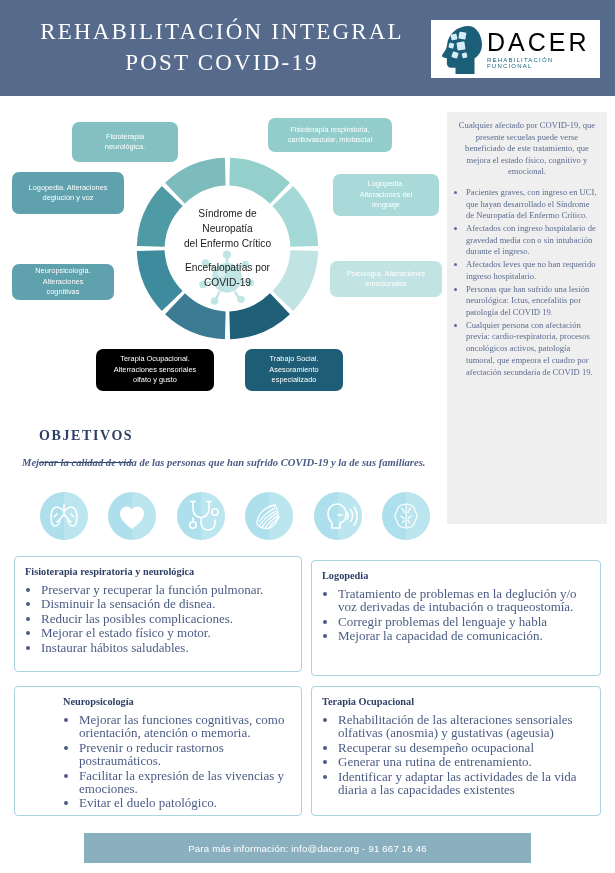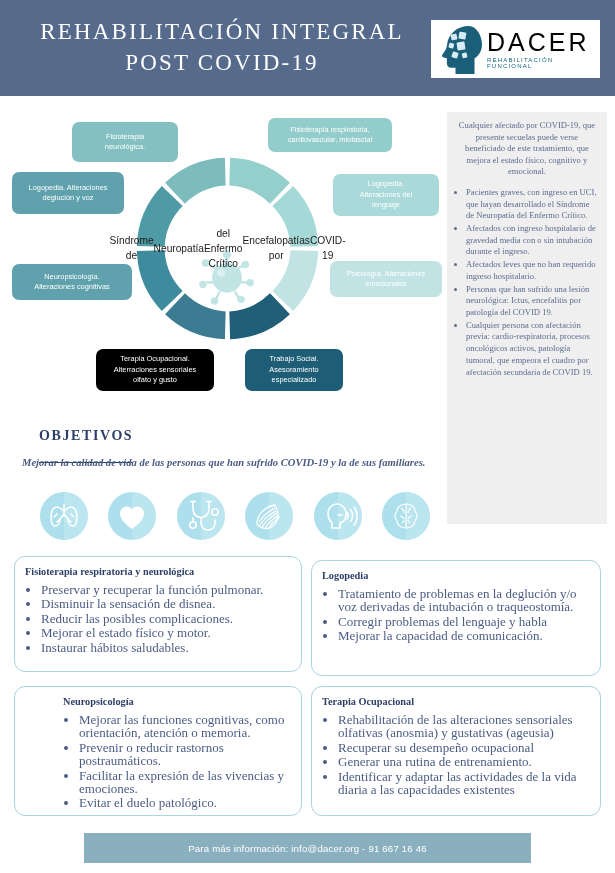--- a/index.html
+++ b/index.html
@@ -41,21 +41,21 @@
   .wheel-area{position:absolute;left:0;top:96px;width:445px;height:300px;}
   .chip{
     position:absolute;border-radius:7px;
     color:#ffffff;font-size:7.4px;line-height:10.5px;
     text-align:center;display:flex;align-items:center;justify-content:center;
     padding:4px 14px;box-sizing:border-box;
   }
   .donut{position:absolute;left:135px;top:60px;width:185px;height:185px;}
   .center-text{
     position:absolute;left:160px;top:82px;width:135px;height:140px;
-    display:flex;flex-direction:row;align-items:center;justify-content:center;
+    display:flex;flex-direction:column;align-items:center;justify-content:center;
     text-align:center;color:#1b1b1b;font-size:10.2px;line-height:15px;z-index:3;
   }
   .center-text .gap{height:9px;}
   .virus{position:absolute;left:196px;top:152px;width:62px;height:58px;z-index:1;opacity:.85;}
 
   
   .right-panel{
     position:absolute;left:447px;top:112px;width:160px;height:412px;
     background:#efefef;box-sizing:border-box;padding:8px 8px 24px 8px;
   }
@@ -90,21 +90,21 @@
     background:#ade0ec;position:relative;overflow:hidden;
   }
   .icon-circle::after{
     content:"";position:absolute;left:50%;top:0;width:50%;height:100%;
     background:rgba(255,255,255,.18);
   }
   .icon-circle svg{position:absolute;left:0;top:0;width:48px;height:48px;z-index:2;}
 
   
   .card{
-    position:absolute;border:1px solid #a9d4e0;border-radius:11px;
+    position:absolute;border:1px solid #a9d4e0;border-radius:4px;
     background:#ffffff;box-sizing:border-box;padding:9px 10px 8px 10px;
   }
   .card-title{
     color:#2e3f66;font-family:"Liberation Serif", serif;
     font-size:10.3px;font-weight:bold;margin-bottom:6px;
   }
   .card ul{margin:0;padding:0 0 0 16px;}
   .card li{
     color:#4b5c84;font-family:"Liberation Serif", serif;
     font-size:13px;line-height:13.4px;margin-bottom:1px;
@@ -190,21 +190,21 @@
     <div>Encefalopatías por</div>
     <div>COVID-19</div>
   </div>
 
   <div class="chip" id="chip-0" style="left:72px;top:26px;width:106px;height:40px;background:#84c0c1;">Fisioterapia neurológica.</div>
   <div class="chip" id="chip-1" style="left:268px;top:22px;width:124px;height:34px;background:#92cdcb;">Fisioterapia respiratoria, cardiovascular, miofascial</div>
   <div class="chip" id="chip-2" style="left:333px;top:78px;width:106px;height:42px;background:#a9dad9;">Logopedia. Alteraciones del lenguaje</div>
   <div class="chip" id="chip-3" style="left:330px;top:165px;width:112px;height:36px;background:#c2e3e4;">Psicología. Alteraciones emocionales</div>
   <div class="chip" id="chip-4" style="left:245px;top:253px;width:98px;height:42px;background:#1d5d76;">Trabajo Social. Asesoramiento especializado</div>
   <div class="chip" id="chip-5" style="left:96px;top:253px;width:118px;height:42px;background:#000000;">Terapia Ocupacional. Alterraciones sensoriales olfato y gusto</div>
-  <div class="chip" id="chip-6" style="left:12px;top:168px;width:120px;height:36px;background:#5fa1ad;">Neuropsicología. Alteraciones cognitivas</div>
+  <div class="chip" id="chip-6" style="left:12px;top:168px;width:102px;height:36px;background:#5fa1ad;">Neuropsicología. Alteraciones cognitivas</div>
   <div class="chip" id="chip-7" style="left:12px;top:76px;width:112px;height:42px;background:#5fa1ad;">Logopedia. Alteraciones deglución y voz</div>
 </div>
 
 <div class="right-panel">
   <div class="rp-intro">Cualquier afectado por COVID-19, que presente secuelas puede verse beneficiado de este tratamiento, que mejora el estado físico, cognitivo y emocional.</div>
   <ul class="rp-list">
     <li>Pacientes  graves, con ingreso en UCI, que hayan desarrollado el Síndrome de Neuropatía del Enfermo Crítico.</li>
     <li>Afectados con ingreso hospitalario de gravedad media con o sin intubación durante el ingreso.</li>
     <li>Afectados leves que no han requerido ingreso hospitalario.</li>
     <li>Personas que han sufrido una lesión neurológica: Ictus, encefalitis por patología del COVID 19.</li>

